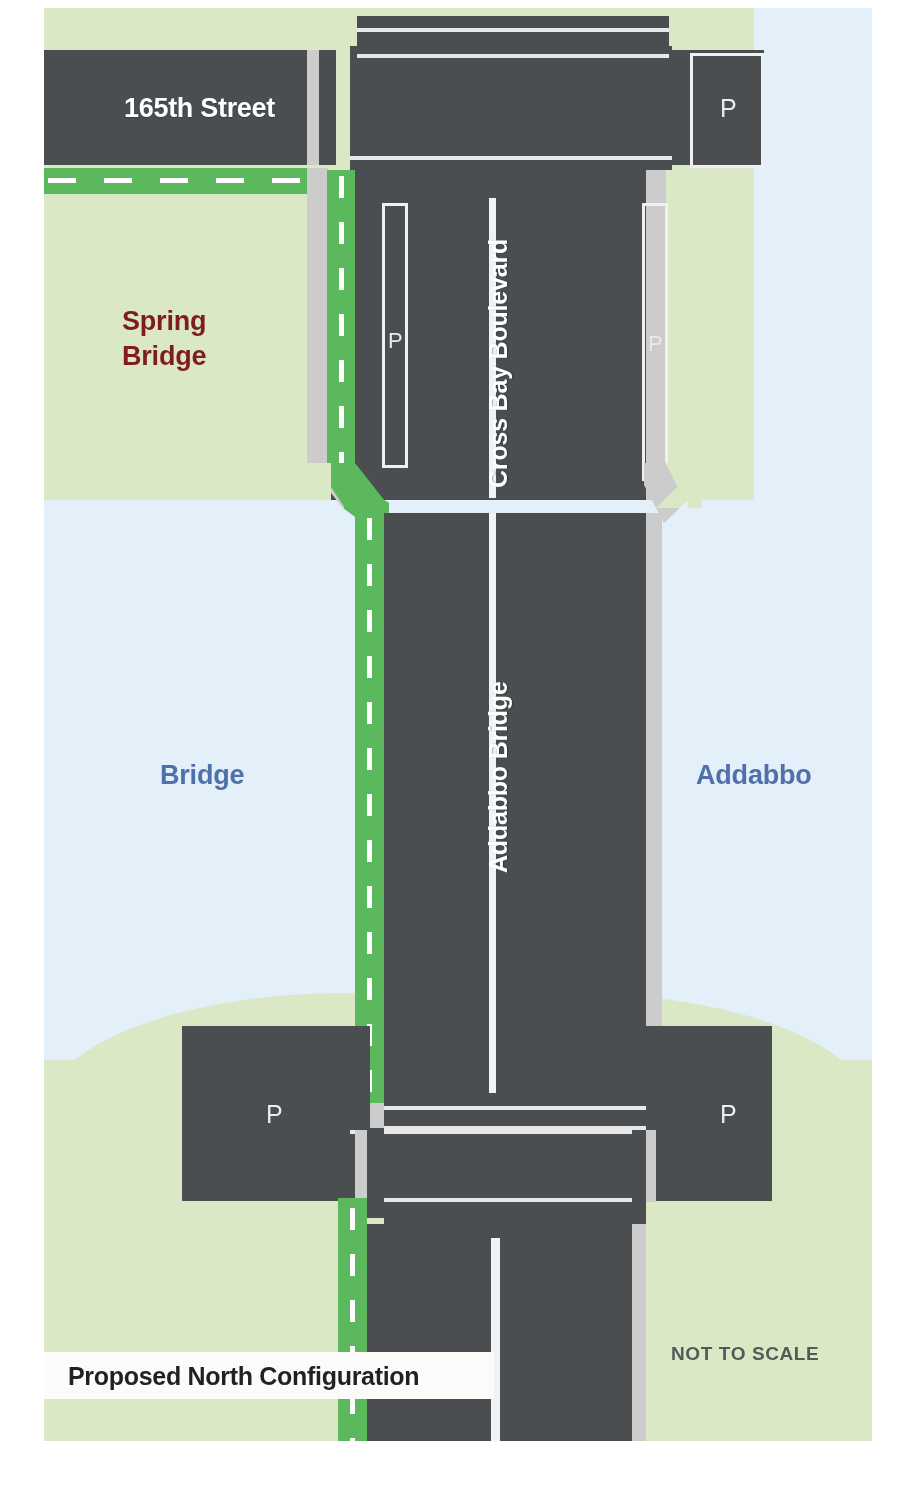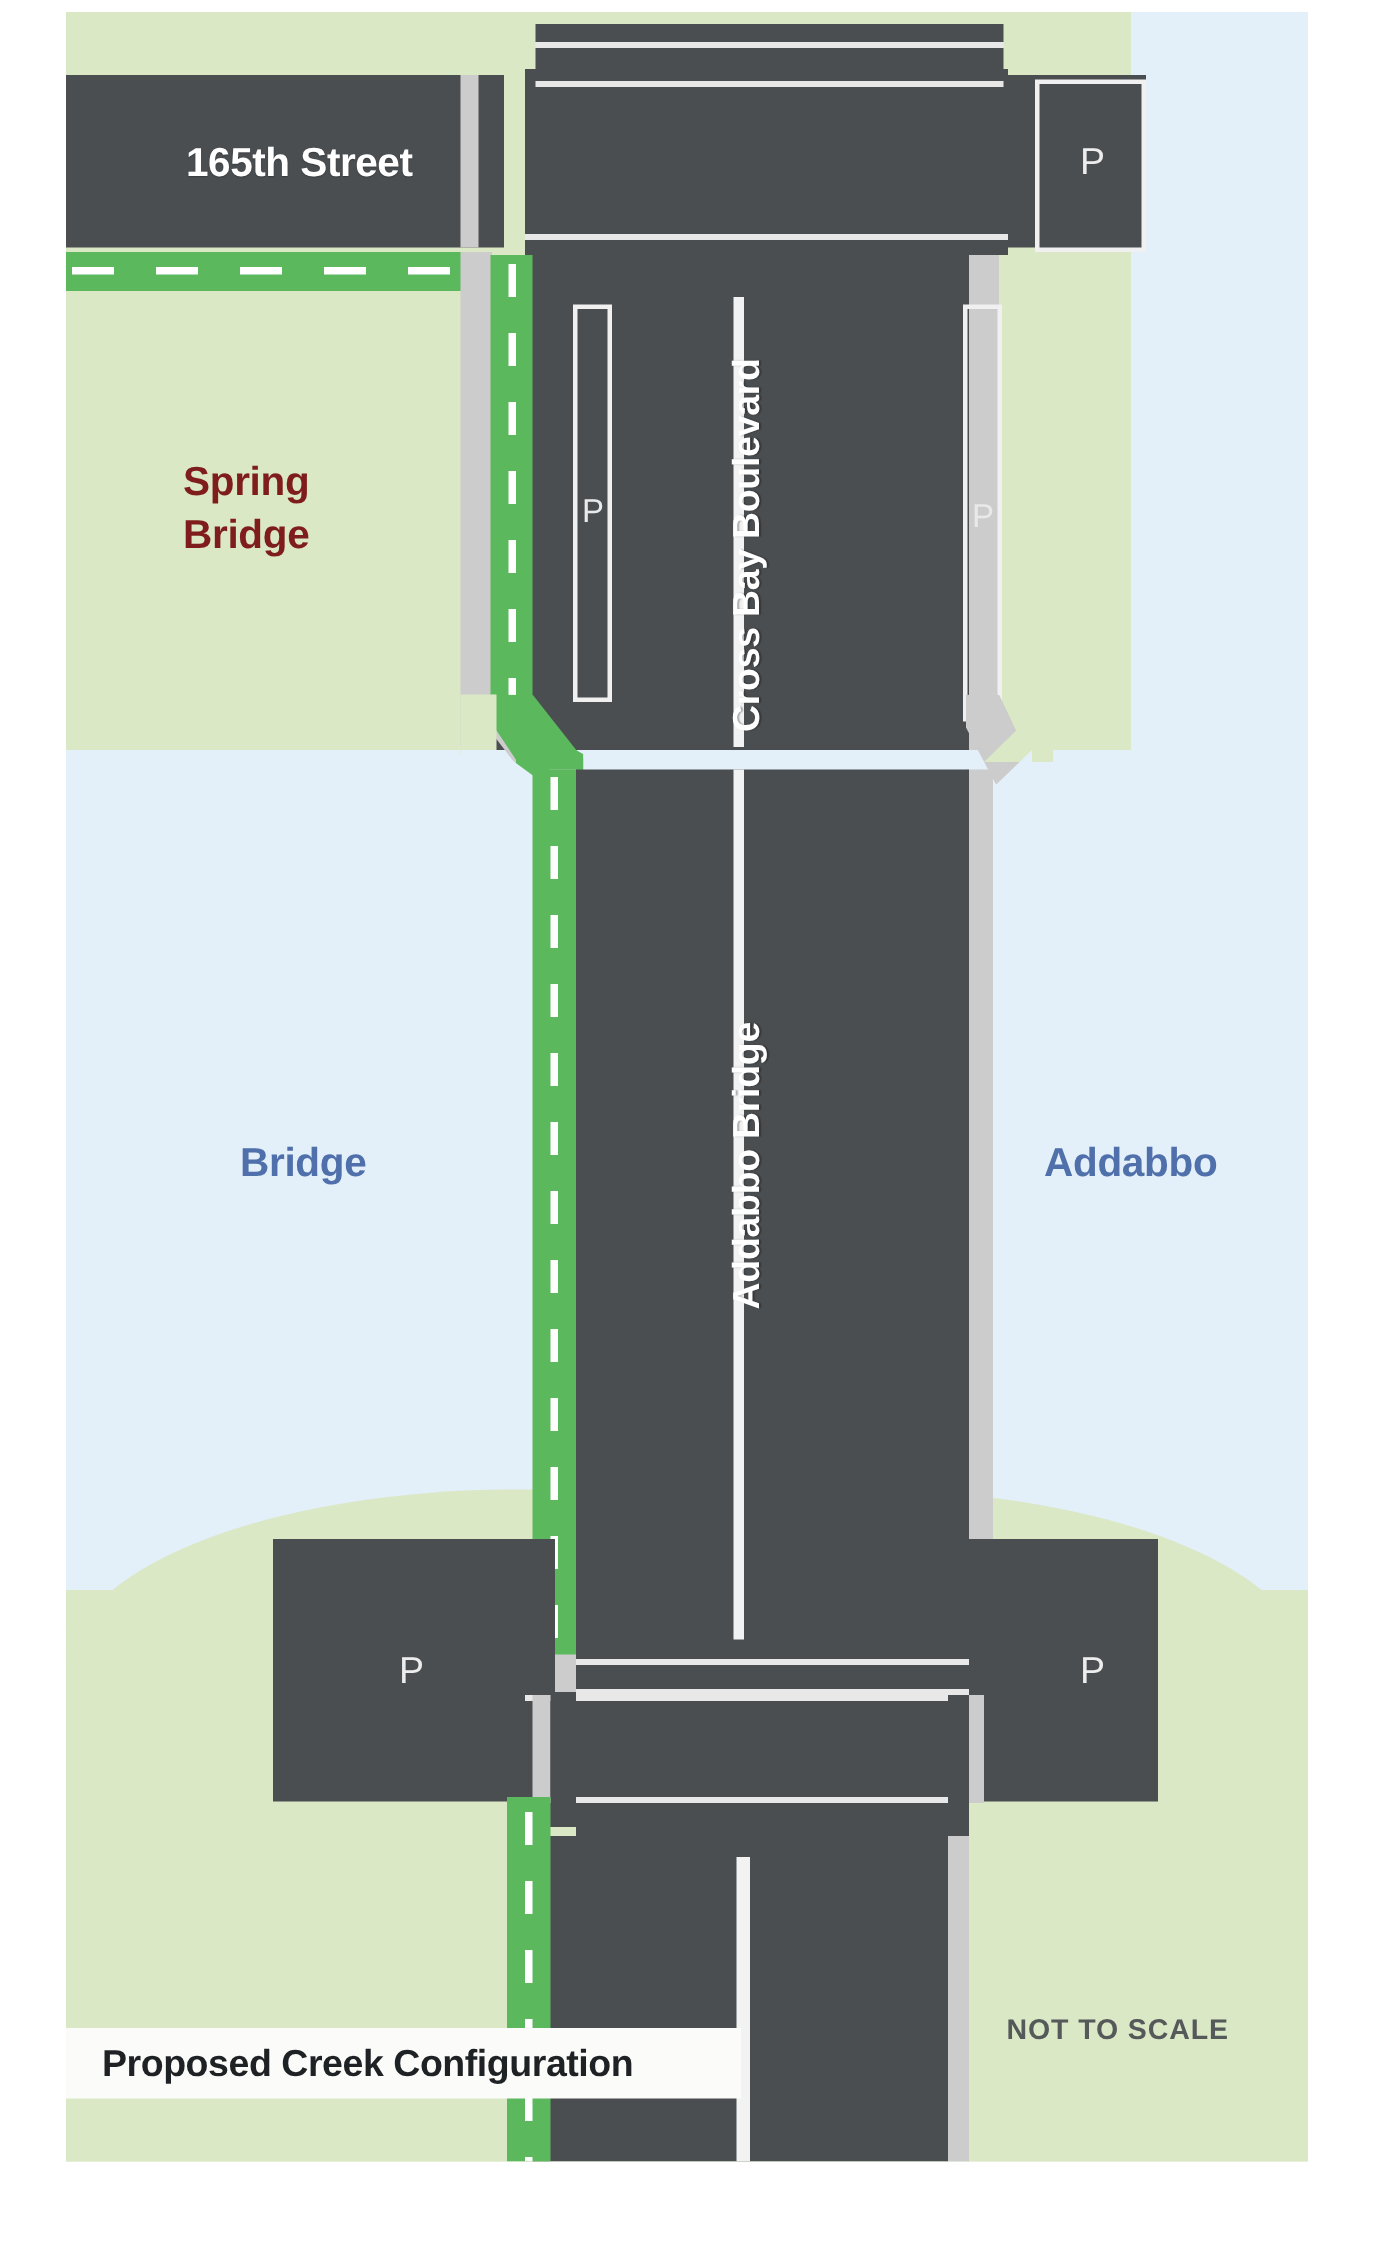--- a/index.html
+++ b/index.html
@@ -296,17 +296,17 @@
       <div>Bridge</div>
     </div>
 
     <div class="label-water" style="left:116px; top:752px;">Bridge</div>
 
     <div class="label-water" style="left:652px; top:752px;">Addabbo</div>
 
     <div class="label-scale" style="left:627px; top:1335px;">NOT TO SCALE</div>
 
     <div id="legend-banner">
-      <span>Proposed Creek Configuration</span>
+      <span>Proposed North Configuration</span>
     </div>
 
   </div>
 </div>
 
 </body></html>

